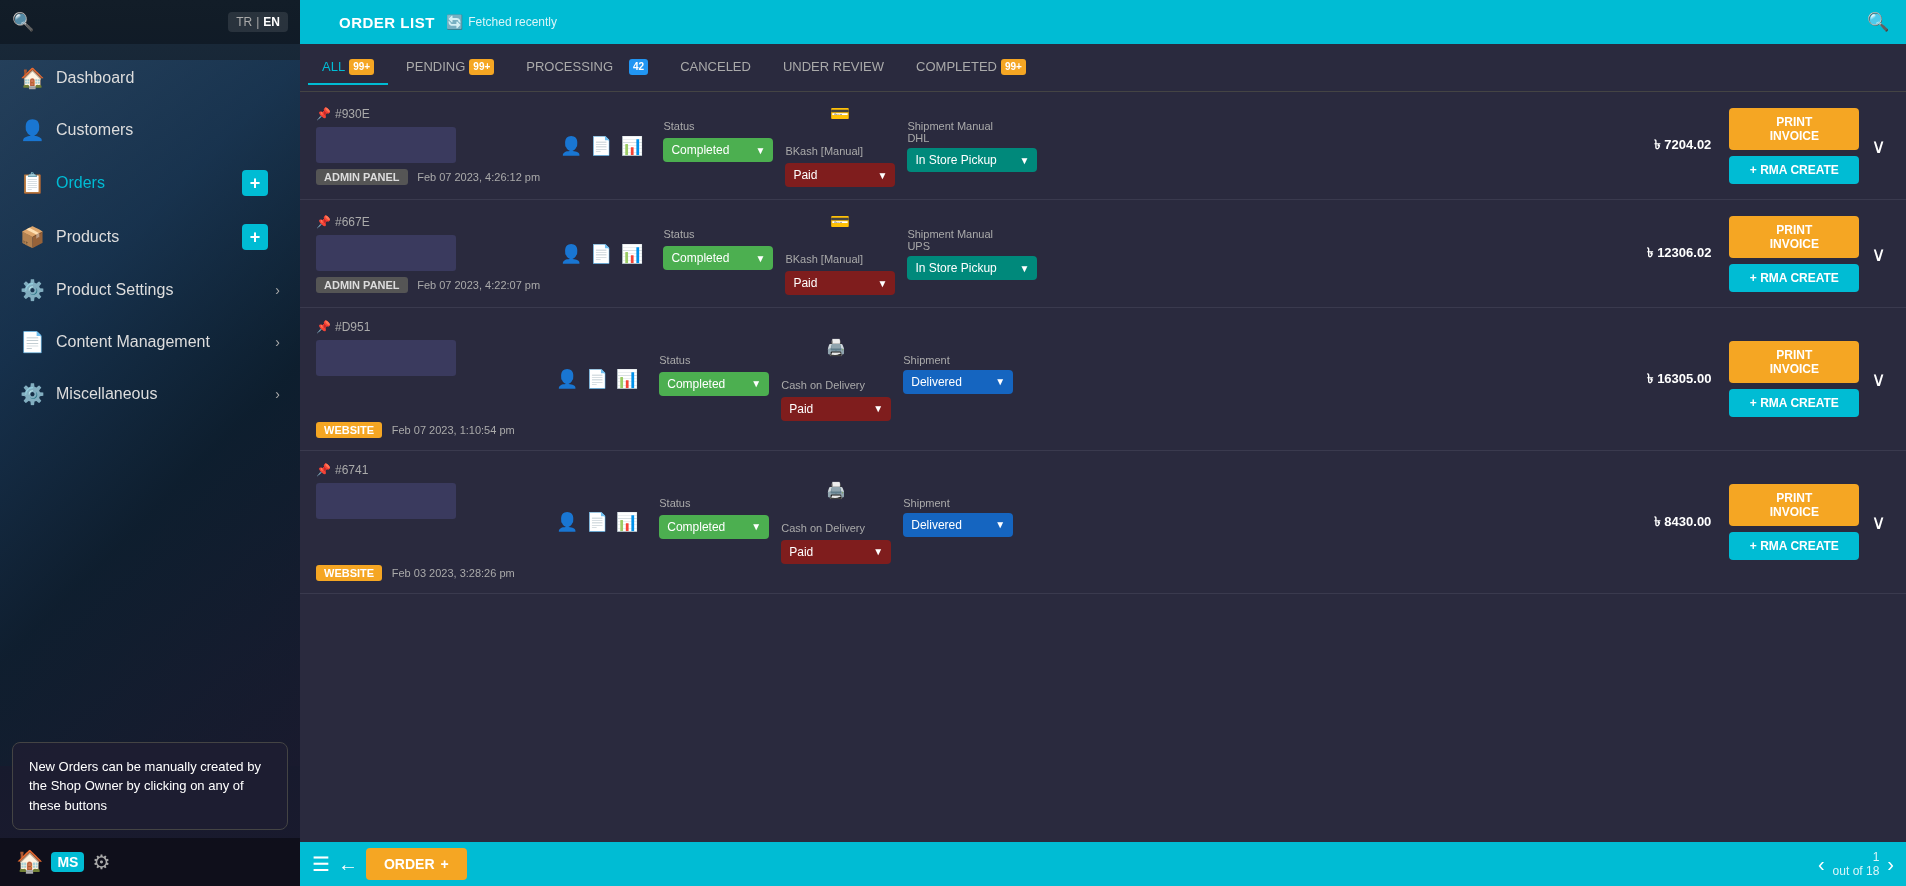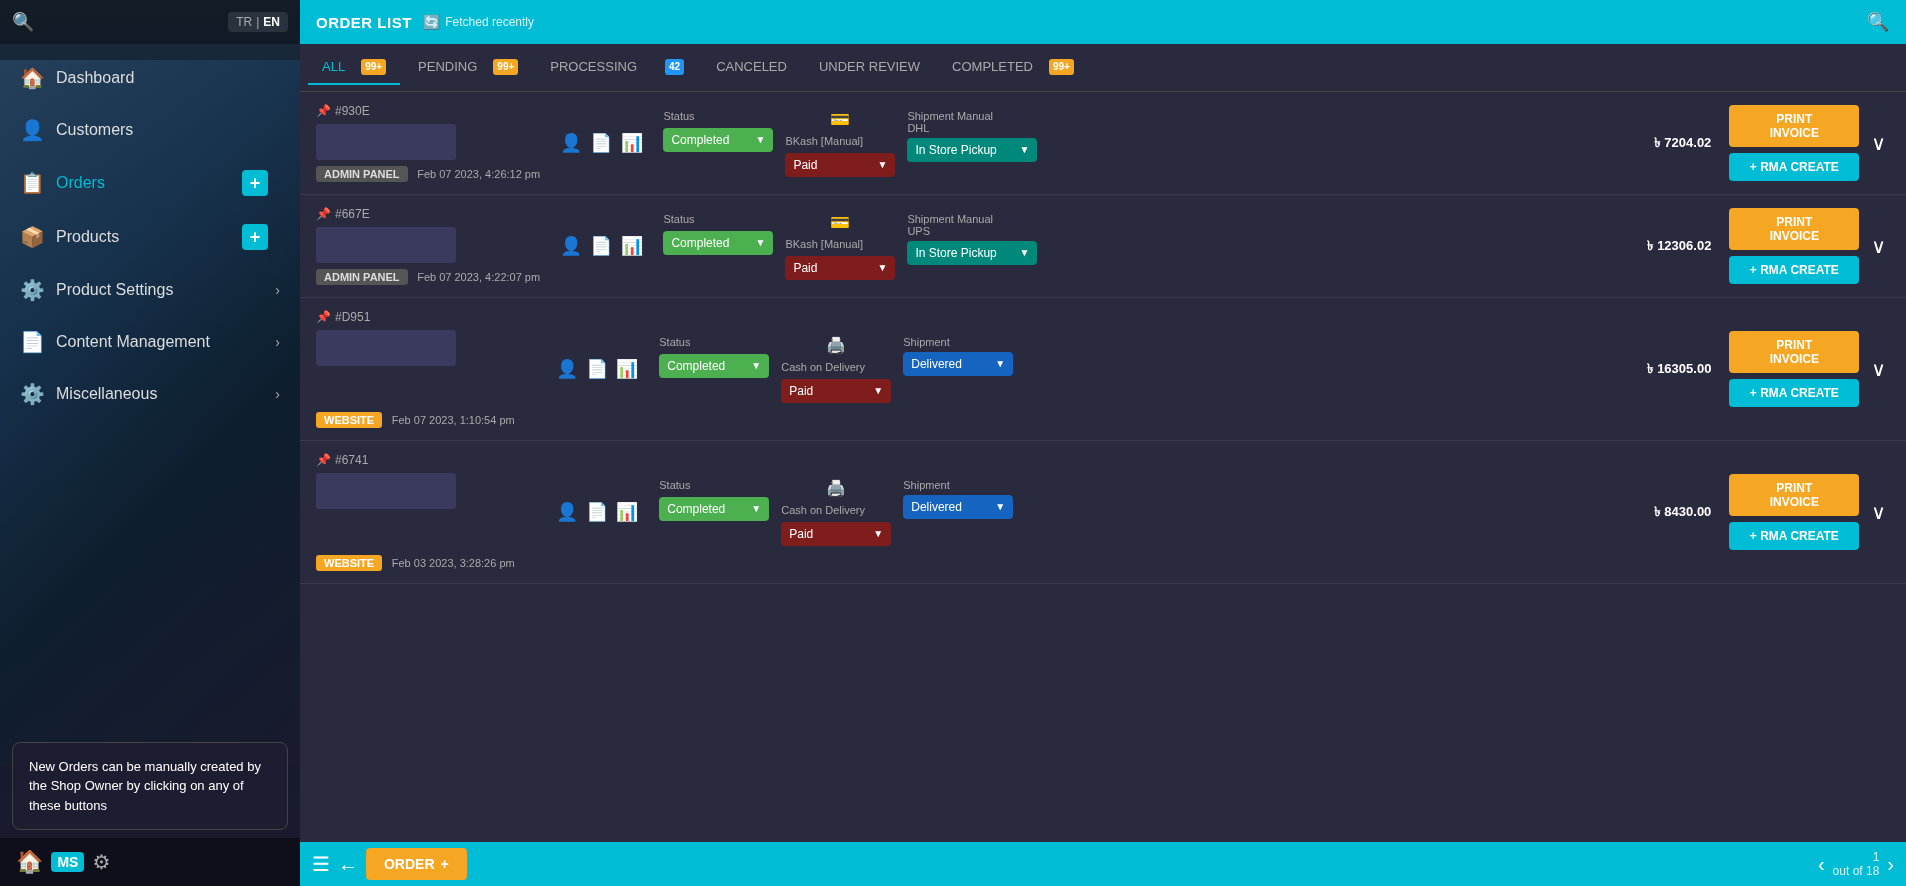--- a/index.html
+++ b/index.html
@@ -79,32 +79,32 @@
     .bottom-gear { font-size: 20px; color: #aaa; cursor: pointer; }
 
     
     .main { flex: 1; display: flex; flex-direction: column; overflow: hidden; }
 
     
     .top-bar {
       background: #00bcd4; display: flex; align-items: center;
       padding: 0 16px; height: 44px; gap: 12px; flex-shrink: 0;
     }
-    .top-bar-title { font-size: 15px; font-weight: bold; color: #fff; letter-spacing: 0.5px; }
+    .top-bar-title { font-size: 15px; font-weight: bold; color: #fff; letter-spacing: 0.5px; margin-left: 23px; }
     .fetched-label { color: rgba(255,255,255,0.85); font-size: 12px; display: flex; align-items: center; gap: 4px; }
     .refresh-icon { font-size: 14px; }
     .top-bar-search { margin-left: auto; color: #fff; font-size: 18px; cursor: pointer; }
 
     
     .tabs-bar {
       background: #2a2a3e; display: flex; align-items: center;
       padding: 0 8px; height: 48px; gap: 4px; flex-shrink: 0; border-bottom: 1px solid #444;
     }
     .tab {
-      display: flex; align-items: center; gap: 16px;
+      display: flex; align-items: center; gap: 4px;
       padding: 8px 14px; cursor: pointer; color: #aaa;
       font-size: 13px; font-weight: 500; position: relative;
       border-bottom: 2px solid transparent;
     }
     .tab.active { color: #00bcd4; border-bottom: 2px solid #00bcd4; }
     .tab-badge {
       background: #f5a623; color: #fff; border-radius: 3px;
       font-size: 10px; font-weight: bold; padding: 1px 4px; line-height: 1.4;
     }
     .tab-badge.blue { background: #2196f3; margin-left: 12px; }
@@ -132,21 +132,21 @@
     }
     .badge-admin { background: #555; color: #ddd; }
     .badge-website { background: #f5a623; color: #fff; margin-top: 40px; }
     .order-date { color: #aaa; font-size: 11px; }
 
     .order-actions-icons { display: flex; gap: 8px; align-items: center; margin: 0 8px; }
     .action-icon { font-size: 18px; color: #5bc0de; cursor: pointer; }
 
     .order-fields { display: flex; gap: 12px; align-items: flex-start; flex: 1; }
     .field-group { display: flex; flex-direction: column; gap: 4px; min-width: 100px; }
-    .field-label { font-size: 11px; color: #aaa; margin-bottom: 2px; }
+    .field-label { font-size: 11px; color: #aaa; margin-bottom: 2px; margin-top: 16px; }
 
     .select-green {
       background: #4caf50; color: #fff; border: none; border-radius: 4px;
       padding: 5px 8px; font-size: 12px; cursor: pointer; display: flex; align-items: center; gap: 4px;
       min-width: 110px;
     }
     .select-blue-dark {
       background: #7f1d1d; color: #fff; border: none; border-radius: 4px;
       padding: 5px 8px; font-size: 12px; cursor: pointer; display: flex; align-items: center; gap: 0;
       min-width: 110px;

